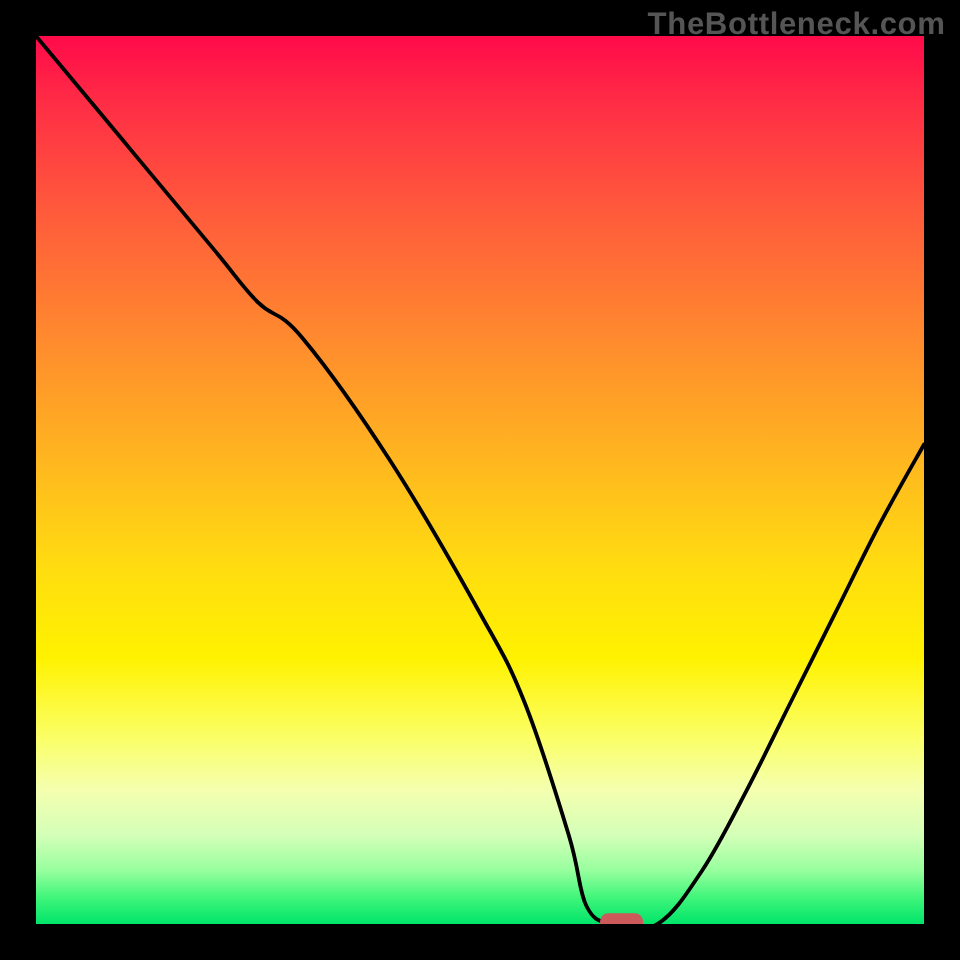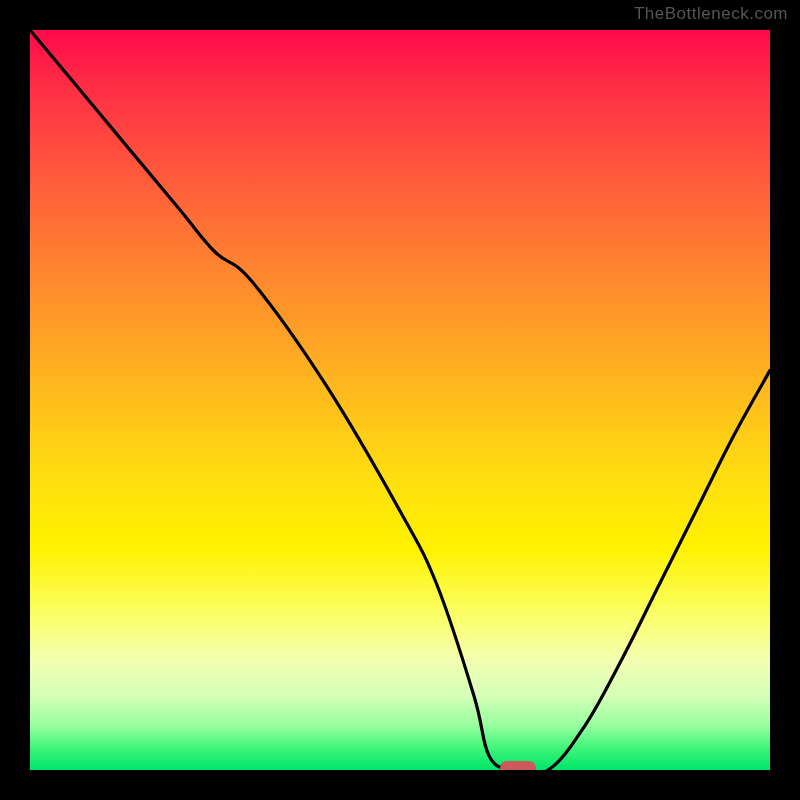--- a/index.html
+++ b/index.html
@@ -15,22 +15,22 @@
     position: relative;
     width: 800px;
     height: 800px;
     background: #000;
   }
   .watermark {
     position: absolute;
     top: 4px;
     right: 12px;
     color: #555;
-    font-size: 17px;
-    font-weight: normal;
+    font-size: 26px;
+    font-weight: bold;
     z-index: 10;
     letter-spacing: 0.5px;
   }
   .plot-area {
     position: absolute;
     left: 30px;
     top: 30px;
     width: 740px;
     height: 740px;
     overflow: hidden;

